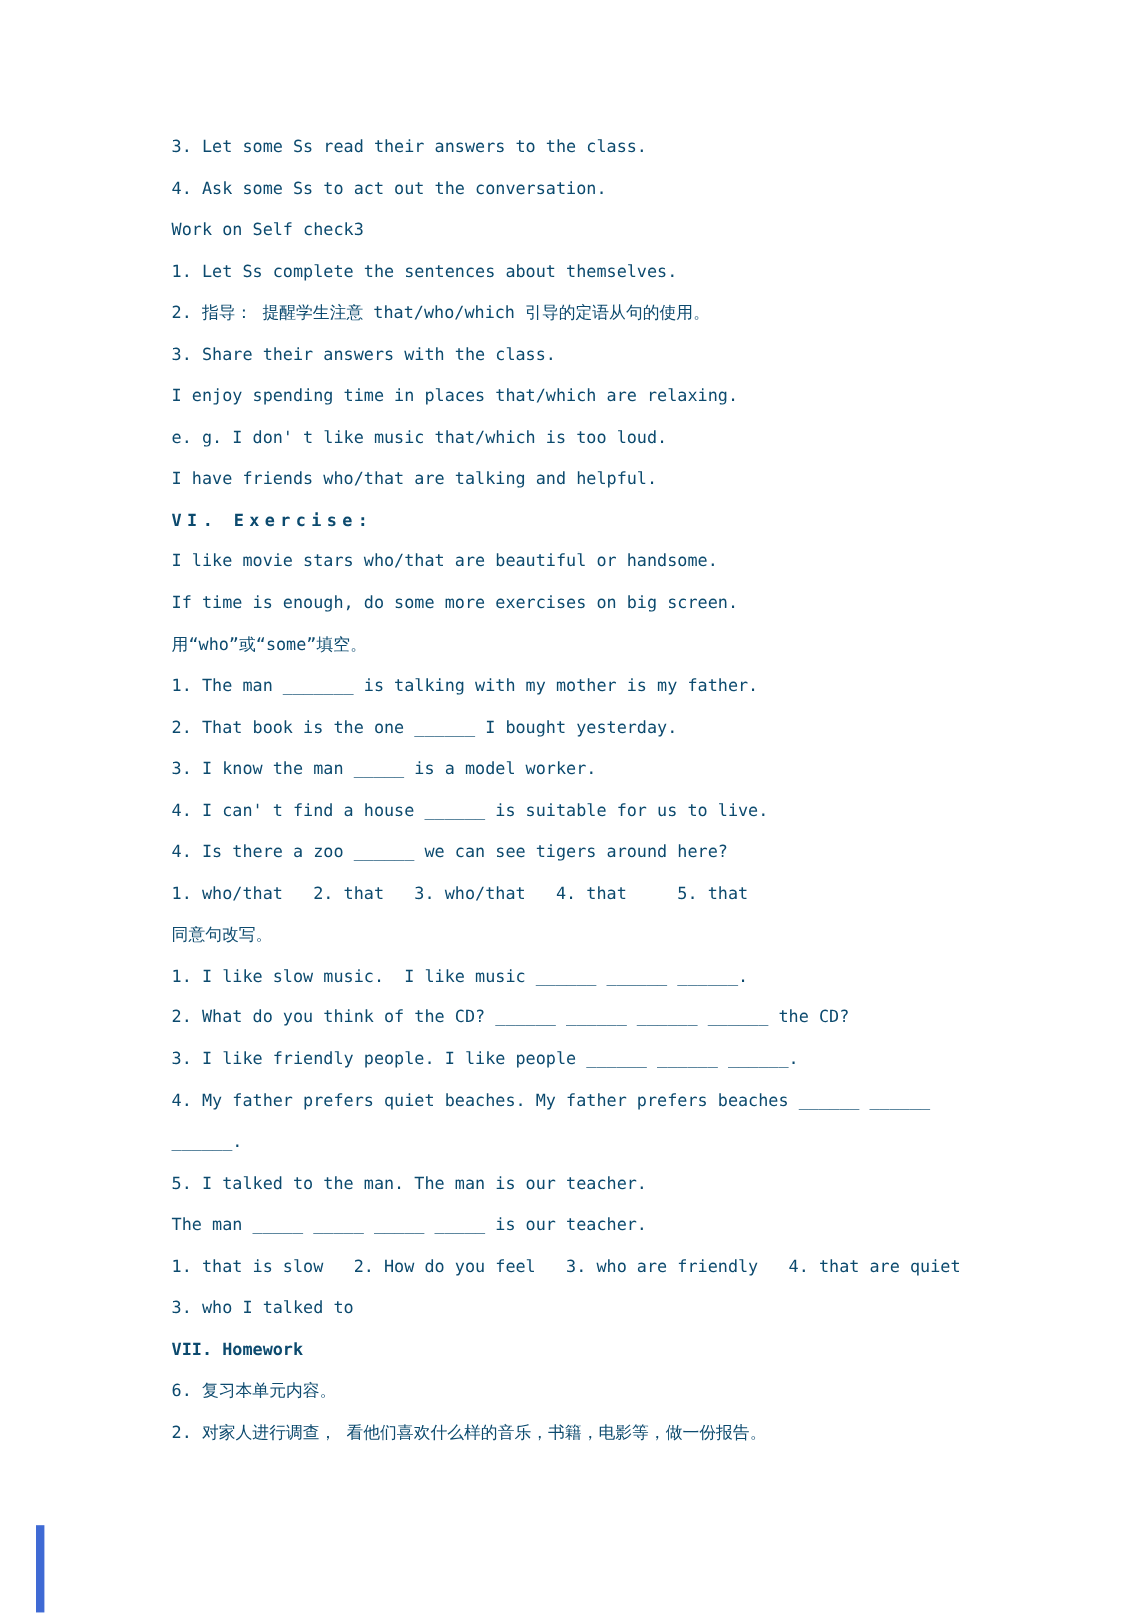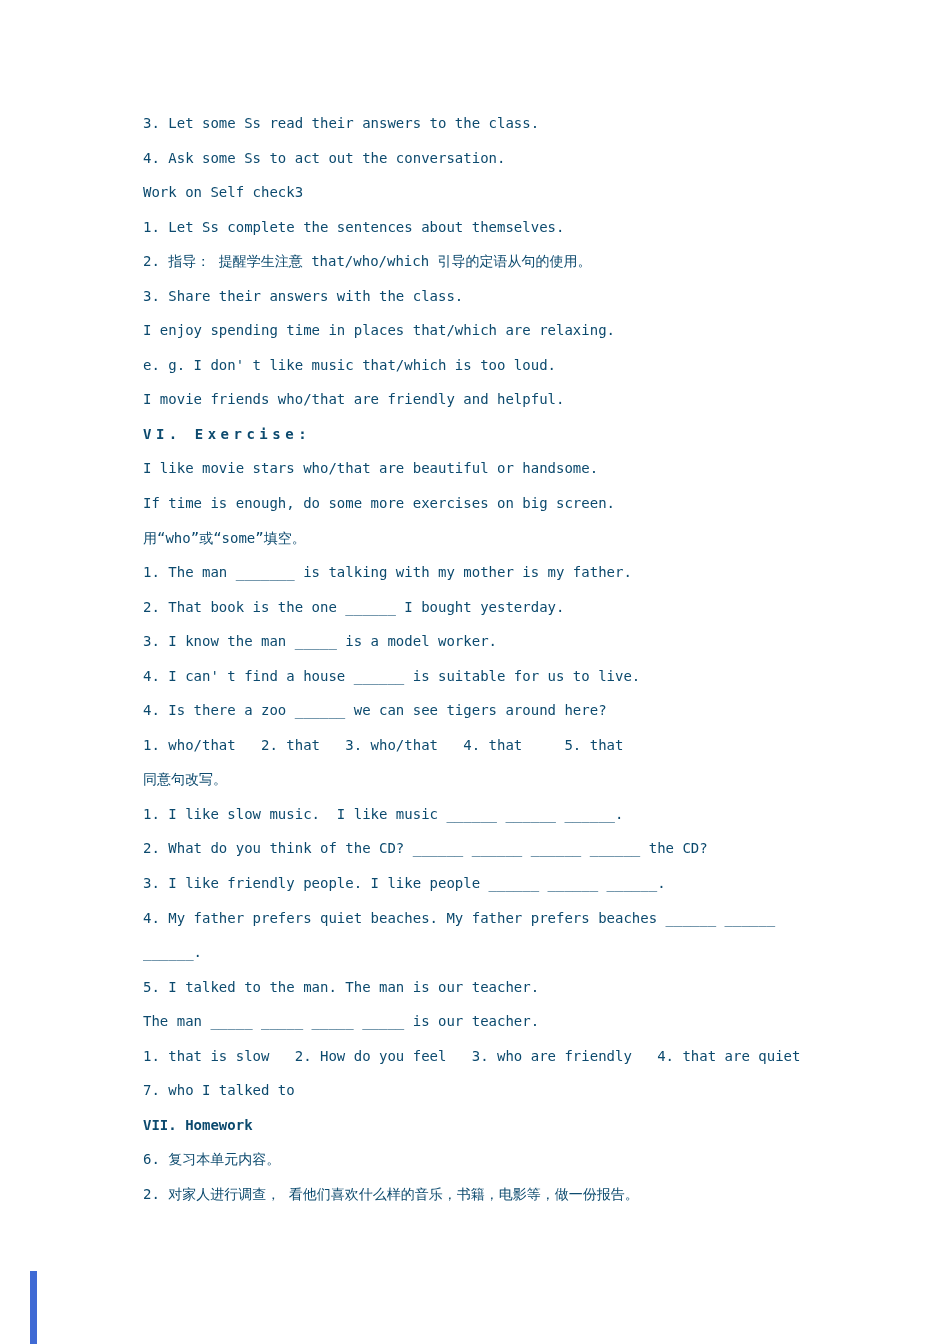--- a/index.html
+++ b/index.html
@@ -50,39 +50,39 @@
 <div class="page">
   <div class="content">
     <div class="line">3. Let some Ss read their answers to the class.</div>
     <div class="line">4. Ask some Ss to act out the conversation.</div>
     <div class="line">Work on Self check3</div>
     <div class="line">1. Let Ss complete the sentences about themselves.</div>
     <div class="line">2. 指导： 提醒学生注意 that/who/which 引导的定语从句的使用。</div>
     <div class="line">3. Share their answers with the class.</div>
     <div class="line">I enjoy spending time in places that/which are relaxing.</div>
     <div class="line">e. g. I don' t like music that/which is too loud.</div>
-    <div class="line">I movie friends who/that are friendly and helpful.</div>
+    <div class="line">I have friends who/that are talking and helpful.</div>
     <div class="line heading wide">VI. Exercise:</div>
     <div class="line">I like movie stars who/that are beautiful or handsome.</div>
     <div class="line">If time is enough, do some more exercises on big screen.</div>
     <div class="line">用“who”或“some”填空。</div>
     <div class="line">1. The man _______ is talking with my mother is my father.</div>
     <div class="line">2. That book is the one ______ I bought yesterday.</div>
     <div class="line">3. I know the man _____ is a model worker.</div>
     <div class="line">4. I can' t find a house ______ is suitable for us to live.</div>
     <div class="line">4. Is there a zoo ______ we can see tigers around here?</div>
     <div class="line">1. who/that   2. that   3. who/that   4. that     5. that</div>
     <div class="line">同意句改写。</div>
     <div class="line">1. I like slow music.  I like music ______ ______ ______.</div>
     <div class="line">2. What do you think of the CD? ______ ______ ______ ______ the CD?</div>
     <div class="line">3. I like friendly people. I like people ______ ______ ______.</div>
     <div class="line">4. My father prefers quiet beaches. My father prefers beaches ______ ______</div>
     <div class="line">______.</div>
     <div class="line">5. I talked to the man. The man is our teacher.</div>
     <div class="line">The man _____ _____ _____ _____ is our teacher.</div>
     <div class="line">1. that is slow   2. How do you feel   3. who are friendly   4. that are quiet</div>
-    <div class="line">7. who I talked to</div>
+    <div class="line">3. who I talked to</div>
     <div class="line heading">VII. Homework</div>
     <div class="line">6. 复习本单元内容。</div>
     <div class="line">2. 对家人进行调查， 看他们喜欢什么样的音乐，书籍，电影等，做一份报告。</div>
   </div>
   <div class="blue-marker"></div>
 </div>
 
 </body></html>

